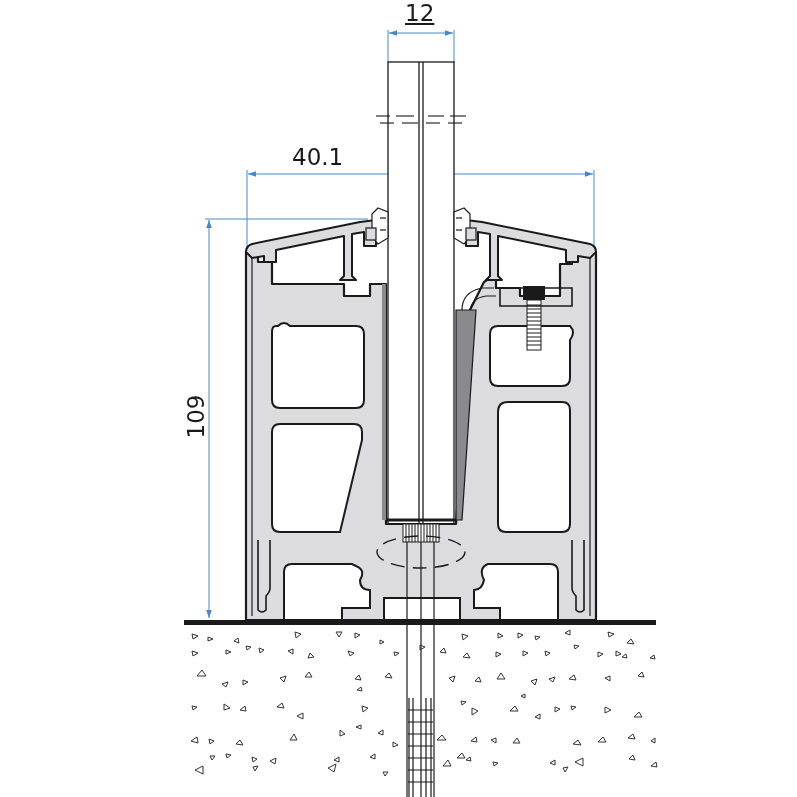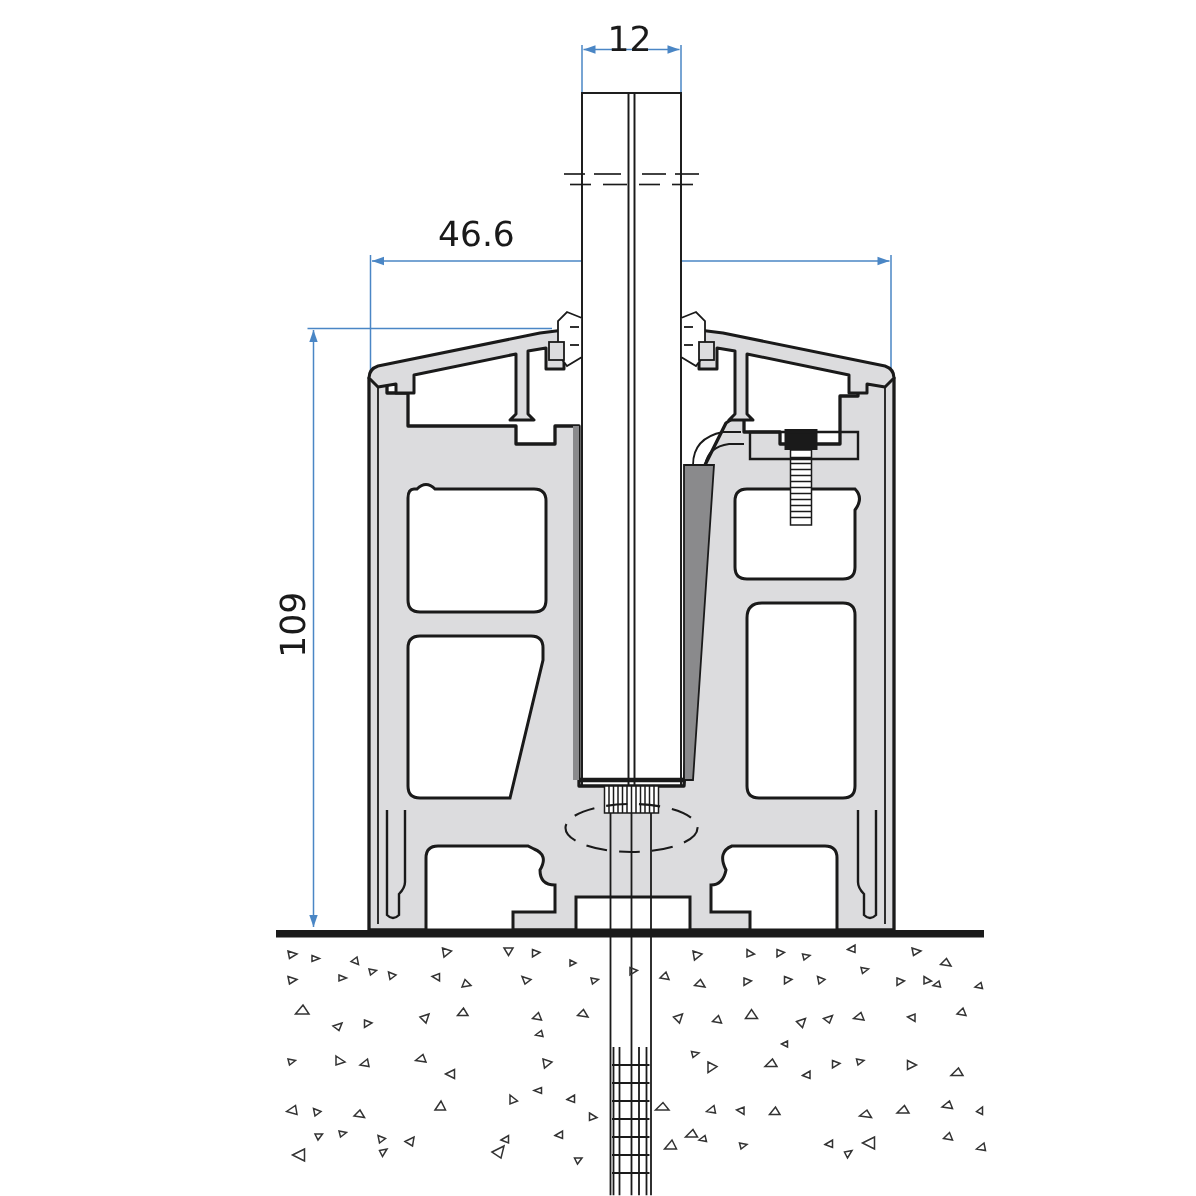--- a/index.html
+++ b/index.html
@@ -1,19 +1,19 @@
 <!DOCTYPE html>
 <html><head>
 <meta charset="utf-8">
 <style>
   html, body { margin: 0; padding: 0; background: #ffffff; }
   body { width: 797px; height: 797px; overflow: hidden; position: relative; font-family: "DejaVu Sans", sans-serif; }
   #drawing { position: absolute; left: 0; top: 0; width: 797px; height: 797px; }
   .dim-label { position: absolute; font-family: "DejaVu Sans", sans-serif; font-size: 23px; color: #1a1a1a; line-height: 1; }
-  #dim-top { left: 405px; top: 16px; }
+  #dim-top { left: 405px; top: 2px; text-decoration: underline; }
   #dim-width { left: 292px; top: 146px; }
   #dim-height { left: 175px; top: 405px; transform: rotate(-90deg); transform-origin: center; }
 </style>
 </head>
 <body>
 
 <svg id="drawing" viewBox="0 0 797 797" xmlns="http://www.w3.org/2000/svg">
   <defs>
     <marker id="arrowEnd" viewBox="0 0 10 10" refX="10" refY="5" markerWidth="12" markerHeight="8" orient="auto" markerUnits="userSpaceOnUse">
       <path d="M0,1.5 L10,5 L0,8.5 Z" fill="#4a86c5"></path>
@@ -157,14 +157,14 @@
     <path d="M462,634 l6,2 l-5,4z M498,633 l5,3 l-5,2z M518,633 l5,2 l-5,3z M535,636 l5,1 l-4,3z M565,633 l5,-3 l0,5z M608,632 l6,2 l-5,3z M627,643 l4,-4 l3,5z M574,645 l5,1 l-4,3z"></path>
     <path d="M440,652 l4,-4 l2,5z M463,657 l4,-4 l3,5z M496,652 l5,2 l-5,3z M523,651 l5,2 l-5,3z M545,651 l5,2 l-4,3z M598,652 l5,2 l-5,3z M616,651 l5,3 l-5,2z M622,657 l4,-3 l1,4z M650,658 l4,-3 l1,4z"></path>
     <path d="M449,678 l6,-2 l-2,6z M475,681 l4,-4 l2,5z M497,679 l4,-6 l4,6z M531,681 l6,-2 l-2,6z M549,679 l6,-2 l-2,5z M569,679 l5,-4 l2,5z M605,678 l5,-2 l0,5z M638,676 l4,-4 l2,5z"></path>
     <path d="M461,701 l5,1 l-4,3z M472,708 l6,3 l-6,4z M510,711 l5,-5 l3,5z M535,717 l5,-3 l0,5z M555,707 l5,2 l-5,3z M571,706 l5,1 l-4,3z M605,707 l6,3 l-6,3z M634,717 l5,-5 l3,5z M521,696 l4,-2 l0,4z"></path>
     <path d="M437,740 l5,-5 l4,5z M471,741 l5,-4 l1,5z M491,740 l5,-2 l0,5z M513,743 l4,-5 l3,5z M573,744 l5,-4 l3,5z M598,742 l5,-5 l3,5z M628,738 l5,-4 l2,5z M651,741 l4,-3 l0,5z"></path>
     <path d="M443,766 l5,-6 l3,6z M457,758 l5,-5 l3,5z M466,760 l4,-3 l1,4z M493,762 l5,1 l-4,3z M575,762 l8,-4 l0,8z M629,759 l4,-4 l2,5z M651,766 l5,-4 l1,5z M550,763 l5,-3 l0,5z M563,768 l5,-1 l-3,5z"></path>
   </g>
 </svg>
 
 <div class="dim-label" id="dim-top">12</div>
-<div class="dim-label" id="dim-width">46.6</div>
+<div class="dim-label" id="dim-width">40.1</div>
 <div class="dim-label" id="dim-height">109</div>
 
 </body></html>

